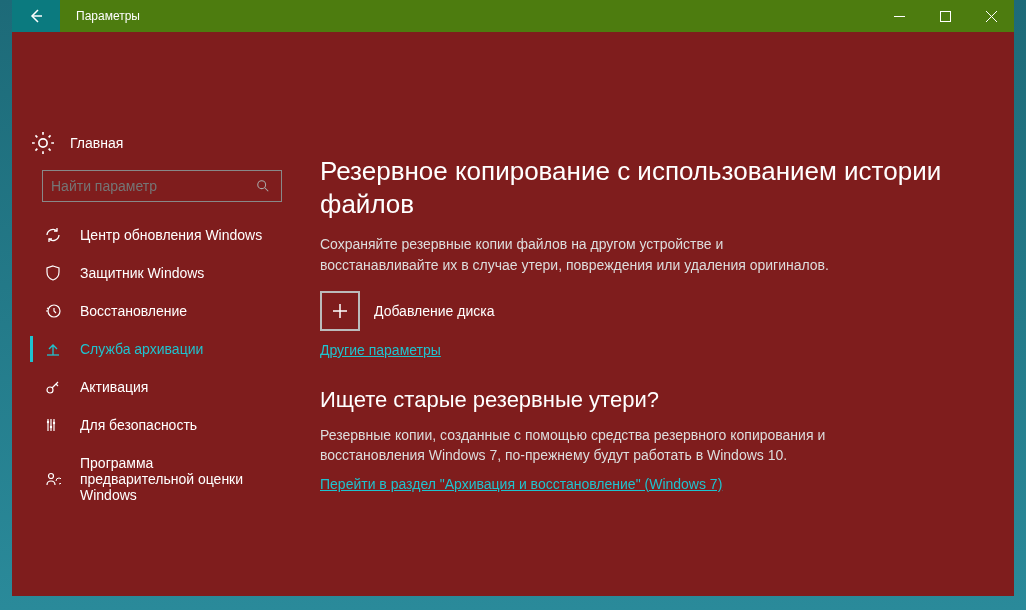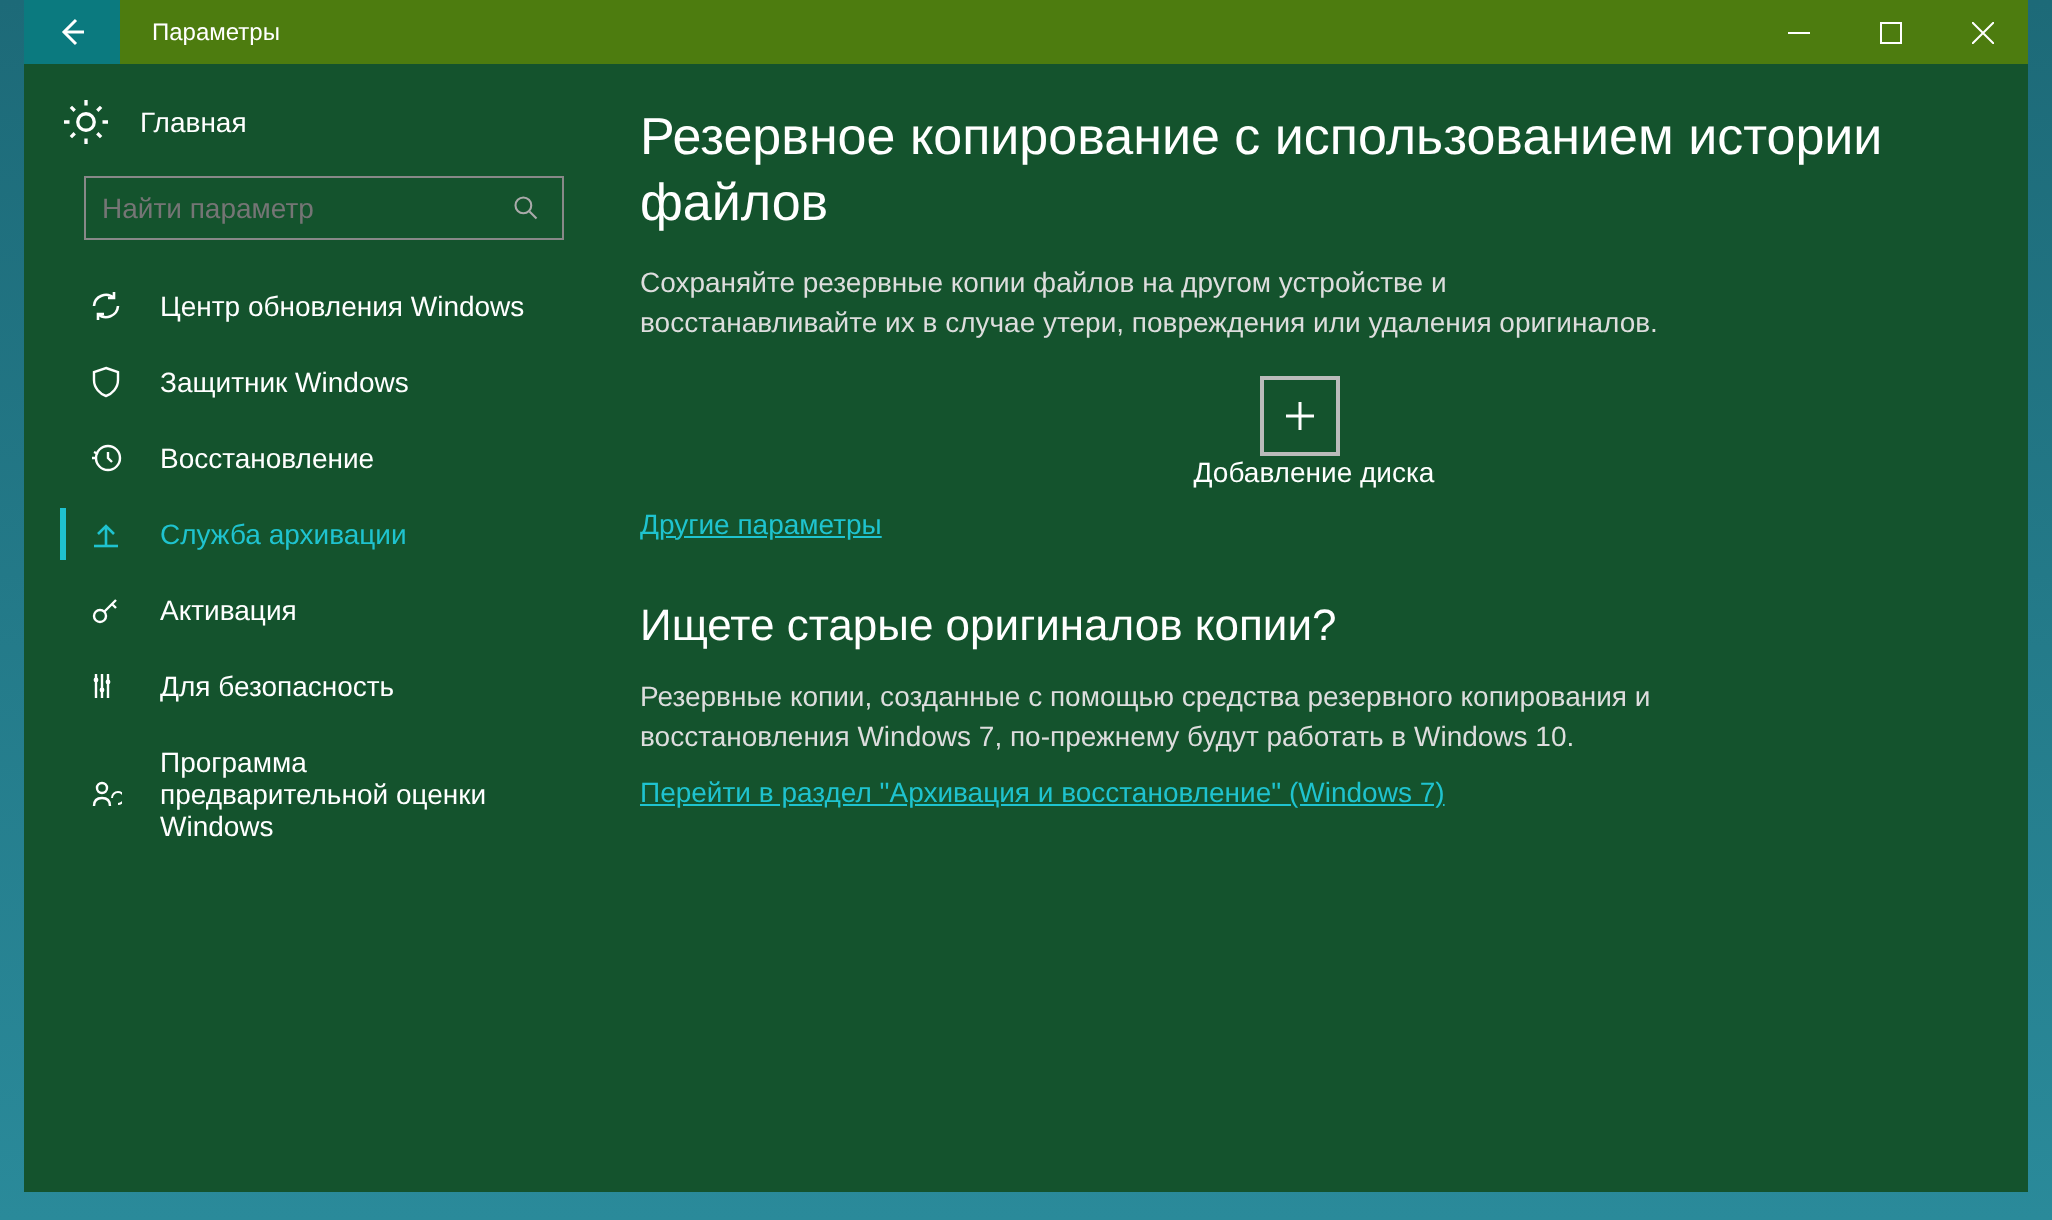--- a/index.html
+++ b/index.html
@@ -5,38 +5,38 @@
   * { margin:0; padding:0; box-sizing:border-box; font-family:"Segoe UI",Arial,sans-serif; }
   body { width:1026px; height:610px; background:linear-gradient(180deg,#1d6a78 0%,#2a8a9a 100%); overflow:hidden; }
   .window { position:absolute; left:12px; top:0; right:12px; bottom:14px; background:#000; display:flex; flex-direction:column; }
   .titlebar { height:32px; background:#4d7c0f; display:flex; align-items:center; color:#fff; }
   .back-btn { width:48px; height:32px; background:#0b7a7f; display:flex; align-items:center; justify-content:center; }
   .back-btn svg { width:16px; height:16px; }
   .title { margin-left:16px; font-size:12px; color:#fff; }
   .win-controls { margin-left:auto; display:flex; }
   .win-ctrl { width:46px; height:32px; display:flex; align-items:center; justify-content:center; color:#fff; }
   .win-ctrl svg { width:11px; height:11px; }
-  .body { flex:1; display:flex; background:#14532d; }
+  .body { flex:1; display:flex; background:#7f1d1d;align-items:center; }
   .sidebar { width:276px; padding:8px 0 0 0; }
   .home-row { display:flex; align-items:center; padding:10px 20px 10px 20px; color:#fff; }
   .home-row .icon { width:22px; display:flex; justify-content:center; margin-right:16px; }
   .home-row .label { font-size:14px; }
   .search-wrap { margin:6px 6px 14px 30px; border:1px solid #888; height:32px; display:flex; align-items:center; padding:0 8px; }
   .search-wrap input { flex:1; background:transparent; border:none; outline:none; color:#aaa; font-size:14px; }
   .search-wrap .sicon { width:20px; display:flex; justify-content:center; color:#aaa; }
   .section-label { color:#aaa; font-size:13px; padding:6px 18px 10px 30px; }
   .nav-item { display:flex; align-items:center; padding:11px 12px 11px 30px; color:#fff; font-size:14px; position:relative; }
   .nav-item .icon { width:22px; display:flex; justify-content:center; margin-right:16px; }
   .nav-item.active { color:#1fc3cf; }
   .nav-item.active::before { content:""; position:absolute; left:18px; top:6px; bottom:6px; width:3px; background:#1fc3cf; }
   .nav-item svg { width:16px; height:16px; }
   .content { flex:1; padding:20px 20px 0 32px; color:#fff; }
   .content h1 { font-size:26px; font-weight:300; line-height:1.25; margin-bottom:14px; }
   .content p { font-size:14px; color:#ddd; line-height:1.45; max-width:520px; }
-  .add-row { display:flex; align-items:center; margin-top:16px; margin-bottom:10px;flex-direction:column; }
+  .add-row { display:flex; align-items:center; margin-top:16px; margin-bottom:10px; }
   .add-btn { width:40px; height:40px; border:2px solid #bbb; display:flex; align-items:center; justify-content:center; margin-right:14px; }
   .add-btn svg { width:18px; height:18px; stroke:#fff; }
   .add-label { font-size:14px; color:#fff; }
   .link { color:#1fc3cf; font-size:14px; display:inline-block; }
   .h2 { font-size:22px; font-weight:300; margin-top:28px; margin-bottom:12px; }
   .sp-16 { margin-top:10px; }
 </style>
 </head>
 <body>
 
@@ -166,18 +166,18 @@
         <div class="add-btn">
           <svg viewBox="0 0 18 18">
               <path d="M9 2v14M2 9h14" stroke="#fff" stroke-width="1.5"></path>
             </svg>
         </div>
         <span class="add-label">Добавление диска</span>
       </div>
 
       <a class="link" href="#">Другие параметры</a>
 
-      <div class="h2">Ищете старые оригиналов копии?</div>
+      <div class="h2">Ищете старые резервные утери?</div>
       <p>Резервные копии, созданные с помощью средства резервного копирования и восстановления Windows 7, по-прежнему будут работать в Windows 10.</p>
       <a class="link sp-16" href="#">Перейти в раздел "Архивация и восстановление" (Windows 7)</a>
     </div>
   </div>
 </div>
 
 </body></html>

